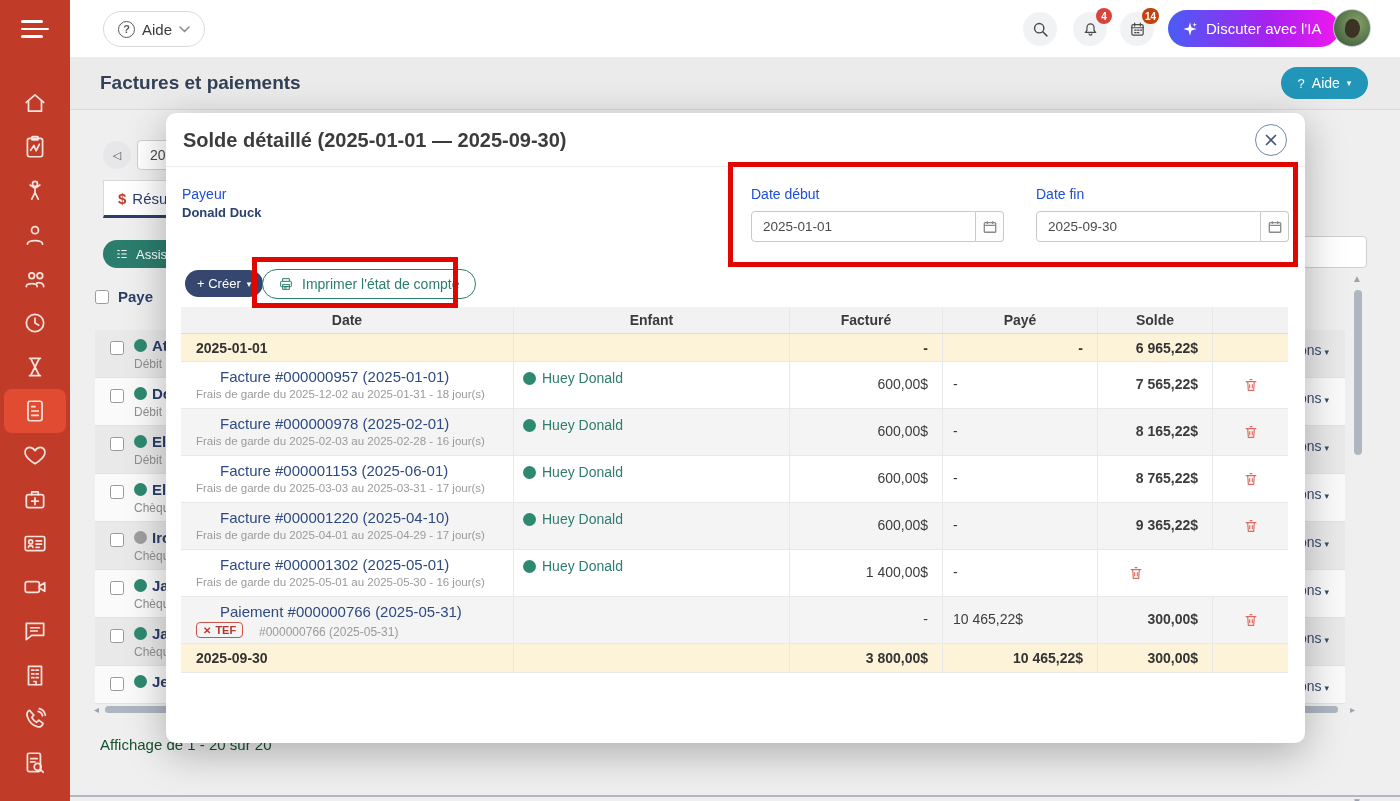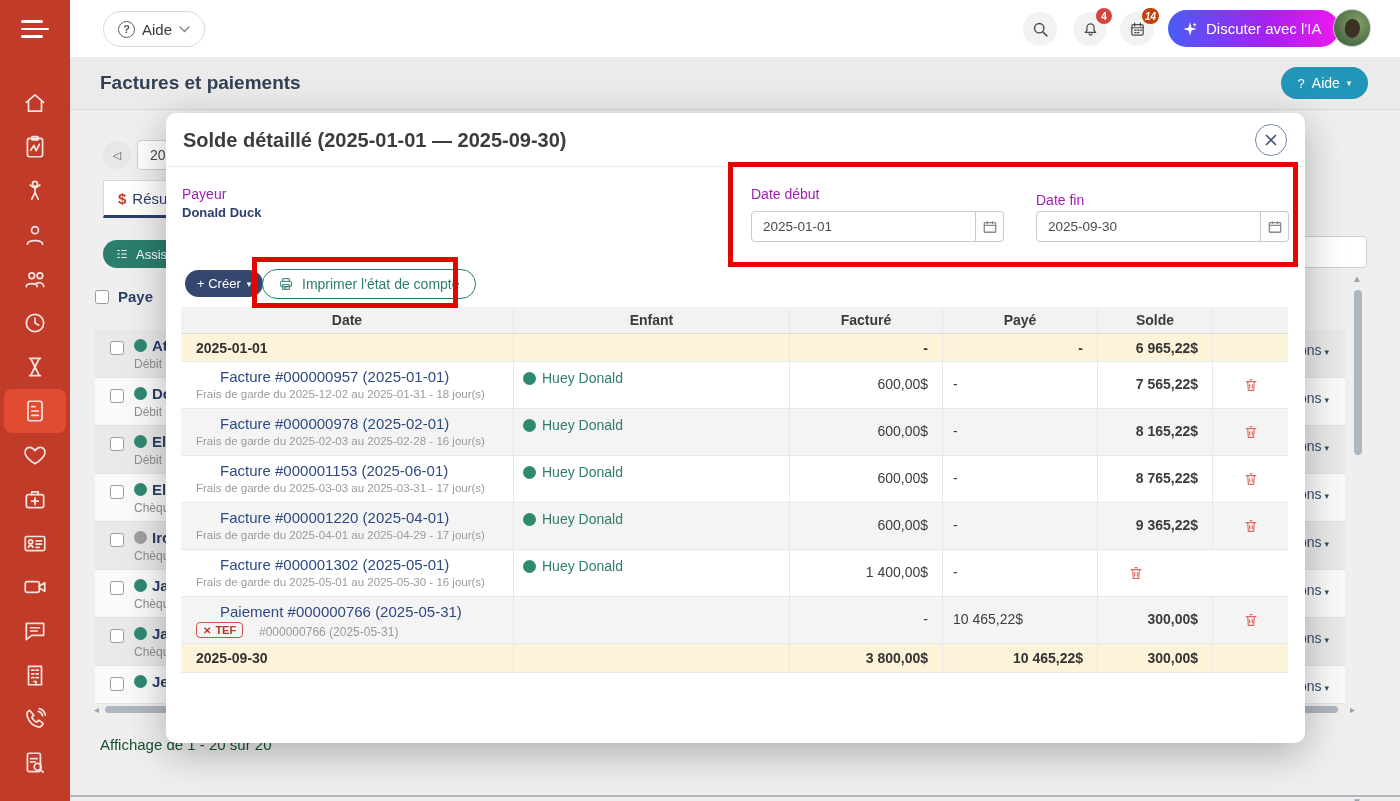--- a/index.html
+++ b/index.html
@@ -16,21 +16,21 @@
   .side-item.active { background:#e04b31; border-radius:8px; width:62px; margin-left:4px; }
 
   
   #topbar { position:absolute; left:70px; top:0; width:1330px; height:57px; background:#fff; }
   .help-pill { position:absolute; left:33px; top:11px; height:36px; padding:0 14px; border:1px solid #d9d9d9; border-radius:19px; display:flex; align-items:center; gap:7px; background:#fff; cursor:pointer; }
   .qcircle { width:17px; height:17px; border:1.4px solid #5a5a5a; border-radius:50%; font-size:11px; color:#5a5a5a; display:flex; align-items:center; justify-content:center; font-weight:bold; }
   .help-pill .lbl { font-size:15px; color:#3a3a3a; }
   .circle-btn { position:absolute; top:12px; width:34px; height:34px; border-radius:50%; background:#f1f2f4; display:flex; align-items:center; justify-content:center; cursor:pointer; }
   .circle-btn svg { stroke:#4a4a4a; fill:none; stroke-width:1.7; stroke-linecap:round; width:17px; height:17px; }
   .badge { position:absolute; top:-4px; right:-5px; min-width:16px; height:16px; border-radius:8px; color:#fff; font-size:10px; font-weight:bold; display:flex; align-items:center; justify-content:center; padding:0 3px; }
-  .badge.red { background:#d6453d; } .badge.green { background:#c2410c;font-style:italic; }
+  .badge.red { background:#d6453d; } .badge.green { background:#c2410c; }
   .ai-btn { position:absolute; left:1098px; top:10px; height:37px; padding:0 18px 0 14px; border-radius:19px; background:linear-gradient(90deg,#4a5cf5 0%,#a821ef 60%,#f018f0 100%); color:#fff; display:flex; align-items:center; gap:8px; font-size:15px; cursor:pointer; }
   .spark { width:16px; height:16px; fill:#fff; }
   .avatar { position:absolute; left:1263px; top:9px; width:38px; height:38px; border-radius:50%; background:radial-gradient(circle at 62% 38%, #86a368, #4c6a45 70%, #37503a); border:1px solid #c9cdd4; overflow:hidden; cursor:pointer; }
   .avatar i { position:absolute; left:11px; top:9px; width:15px; height:19px; background:#3c3325; border-radius:45% 55% 50% 50%; transform:rotate(12deg); }
 
   
   #pageheader { position:absolute; left:70px; top:57px; width:1330px; height:53px; background:#ebebeb; border-bottom:1px solid #dadada; }
   #page-title { position:absolute; left:30px; top:15px; font-size:19px; font-weight:bold; color:#324155; }
   .teal-aide { position:absolute; left:1211px; top:10px; width:87px; height:32px; background:#2196b8; border-radius:17px; color:#fff; display:flex; align-items:center; justify-content:center; gap:7px; font-size:14px; cursor:pointer; }
   .teal-aide .q { font-size:13px; } .teal-aide .c { font-size:9px; }
@@ -64,21 +64,21 @@
   .harr { position:absolute; top:594px; color:#9aa2ad; font-size:10px; }
   .paging { position:absolute; left:30px; top:626px; font-size:15px; color:#14532d; }
   .footer-line { position:absolute; left:0px; top:685px; width:1330px; height:2px; background:#b2b8bd; }
 
   
   #modal { position:absolute; left:166px; top:113px; width:1139px; height:630px; background:#fff; border-radius:10px; box-shadow:0 10px 40px rgba(0,0,0,.28); z-index:10; }
   #modal-title { position:absolute; left:17px; top:16px; font-size:20px; font-weight:bold; color:#3c3c3c; }
   .close-btn { position:absolute; left:1089px; top:11px; width:32px; height:32px; border:1.5px solid #7388ad; border-radius:50%; cursor:pointer; }
   .close-btn svg { position:absolute; left:8px; top:8px; width:14px; height:14px; stroke:#44557d; stroke-width:1.6; }
   .m-divider { position:absolute; left:0; top:53px; width:1139px; height:1px; background:#ececec; }
-  .flabel { position:absolute; font-size:14px; color:#a21caf; }
+  .flabel { position:absolute; font-size:14px; color:#1d4ed8; }
   #payer-name { position:absolute; left:16px; top:92px; font-size:13px; font-weight:bold; color:#2c4170; }
   .dinput { position:absolute; top:98px; height:31px; display:flex; }
   .dinput .val { width:225px; height:31px; border:1px solid #c9c9c9; border-radius:4px 0 0 4px; background:#fff; font-size:13.5px; color:#4a4a4a; display:flex; align-items:center; padding-left:11px; }
   .dinput .cal { width:28px; height:31px; border:1px solid #c9c9c9; border-left:none; border-radius:0 4px 4px 0; background:#fdfdfd; display:flex; align-items:center; justify-content:center; cursor:pointer; }
   .dinput .cal svg { width:14px; height:14px; stroke:#8a8a8a; fill:none; stroke-width:1.5; }
   .create-btn { position:absolute; left:19px; top:157px; height:27px; padding:0 12px; background:#35466f; border-radius:14px; color:#fff; font-size:13px; display:flex; align-items:center; gap:6px; cursor:pointer; }
   .create-btn .caret { font-size:9px; }
   .print-btn { position:absolute; left:96px; top:156px; height:30px; padding:0 15px; background:#fff; border:1px solid #2b7d6d; border-radius:16px; color:#2b7d6d; font-size:14px; display:flex; align-items:center; gap:8px; cursor:pointer; }
   .print-btn svg { width:16px; height:16px; stroke:#2b7d6d; fill:none; stroke-width:1.5; }
 
@@ -379,21 +379,21 @@
   <div class="dinput" style="left:585px;">
     <div class="val">2025-01-01</div>
     <div class="cal">
       <svg viewBox="0 0 16 16">
           <rect x="1.5" y="3" width="13" height="11" rx="1"></rect>
           <path d="M1.5 6.2h13M5 1.5v3M11 1.5v3"></path>
         </svg>
     </div>
   </div>
 
-  <div class="flabel" style="left:870px; top:79px;">Date fin</div>
+  <div class="flabel" style="left:870px; top:73px;">Date fin</div>
   <div class="dinput" style="left:870px;">
     <div class="val">2025-09-30</div>
     <div class="cal">
       <svg viewBox="0 0 16 16">
           <rect x="1.5" y="3" width="13" height="11" rx="1"></rect>
           <path d="M1.5 6.2h13M5 1.5v3M11 1.5v3"></path>
         </svg>
     </div>
   </div>
 
@@ -506,21 +506,21 @@
         </div>
       <div class="cell c-act">
           <span class="trash"><svg viewBox="0 0 24 24">
               <path d="M4 7h16M10 4h4M7 7l1 13h8l1-13M10 11v6M14 11v6"></path>
             </svg></span>
         </div>
     </div>
 
     <div class="trow detrow alt">
       <div class="cell c-date">
-        <span class="inv-title">Facture #000001220 (2025-04-01)</span>
+        <span class="inv-title">Facture #000001220 (2025-04-10)</span>
         <span class="inv-sub">Frais de garde du 2025-04-01 au 2025-04-29 - 17 jour(s)</span>
       </div>
       <div class="cell c-enfant">
           <span class="child-wrap">
             <span class="dot teal"></span>
             <span class="child-name">Huey Donald</span>
           </span>
         </div>
       <div class="cell c-fact">
           <span class="vnum">600,00$</span>

